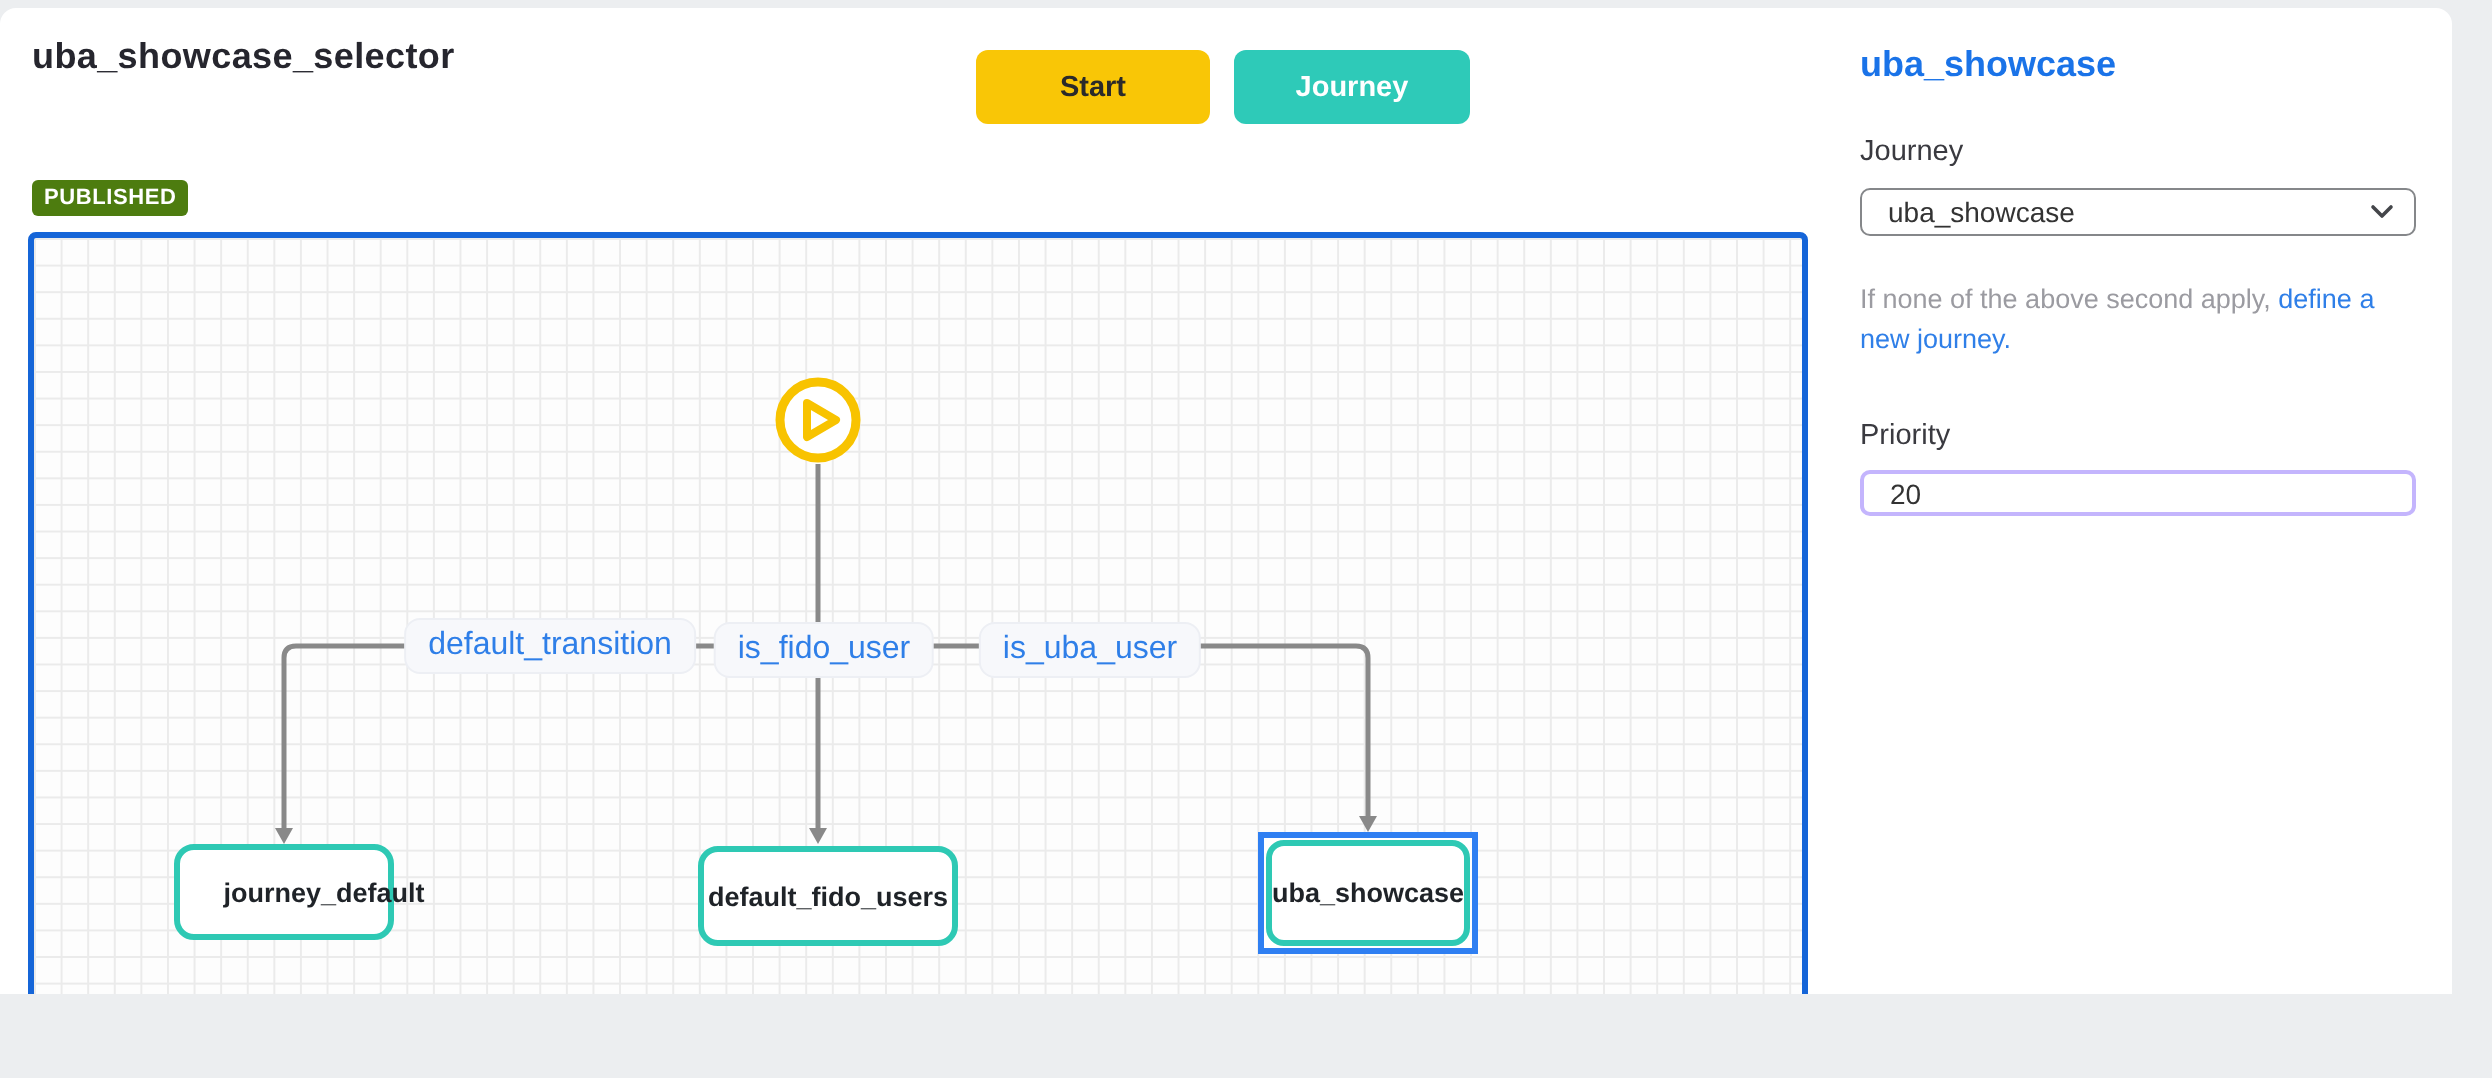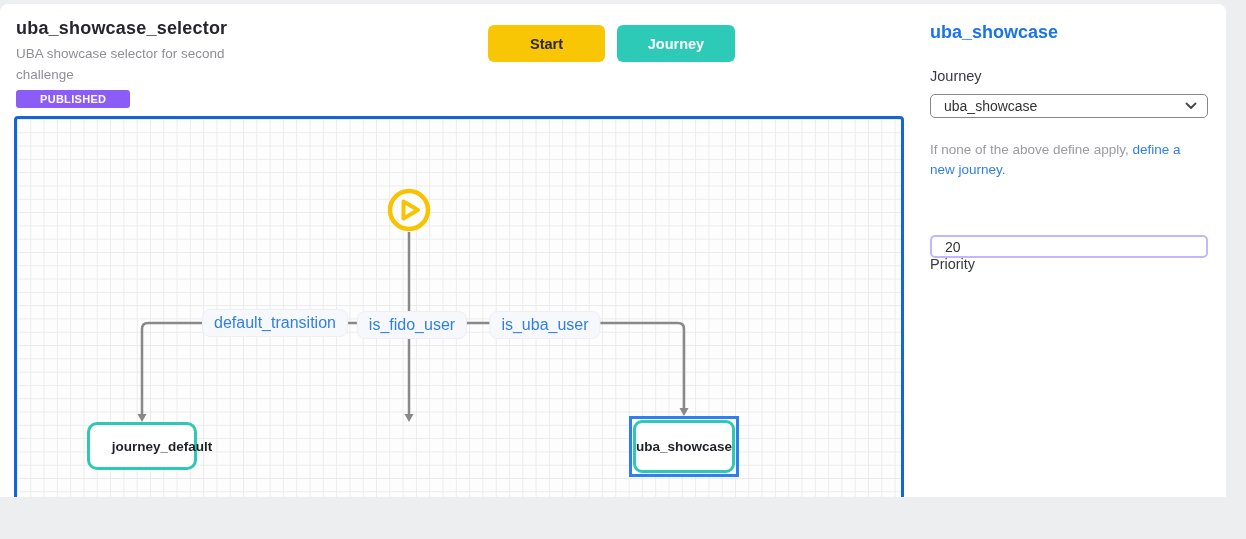--- a/index.html
+++ b/index.html
@@ -23,23 +23,23 @@
     font-size: 18px; font-weight: bold; color: #26262e;
     letter-spacing: 0.2px;
   }
   .hdr-subtitle {
     position: absolute; left: 16px; top: 40px;
     max-width: 225px;
     font-size: 13.5px; color: #8f9096; line-height: 1.55;
   }
   .hdr-badge {
     position: absolute; left: 16px; top: 86px;
-    background: #8b5cf6; color: #ffffff;
+    background: #4d7c0f; color: #ffffff;
     font-size: 11px; font-weight: bold; letter-spacing: 0.3px;
-    padding: 3px 24px; border-radius: 3px;
+    padding: 3px 6px; border-radius: 3px;
   }
   
   .btn {
     position: absolute; top: 21px; height: 37px;
     border: none; border-radius: 6px;
     font-family: inherit; font-size: 14.5px; font-weight: bold;
     cursor: pointer;
   }
   .btn-start { left: 488px; width: 117px; background: #f9c606; color: #2a2a2a; }
   .btn-journey { left: 617px; width: 118px; background: #2ecab8; color: #ffffff; }
@@ -91,21 +91,21 @@
   .selection-box .node {
     left: 1px; top: 1px; right: 1px; bottom: 1px;
     width: auto; height: auto;
     border-radius: 9px;
   }
   
   .sidebar { position: absolute; left: 930px; top: 12px; width: 278px; }
   .sb-title { font-size: 18px; font-weight: bold; color: #1a73e8; margin-top: 6px; }
   .sb-label { position: absolute; left: 0; font-size: 14.5px; color: #3a3a40; }
   .sb-label-journey { top: 52px; }
-  .sb-label-priority { top: 194px; margin-top: 46px; }
+  .sb-label-priority { top: 194px; }
   .sb-select {
     position: absolute; left: 0; top: 78px;
     width: 278px; height: 24px;
     border: 1px solid #85878a; border-radius: 5px;
     background: #ffffff;
     display: flex; align-items: center;
     font-size: 14px; color: #333333;
     padding: 0 10px 0 13px;
     cursor: pointer;
   }
@@ -124,21 +124,20 @@
     padding: 0 0 0 13px;
     outline: none;
   }
 </style>
 </head>
 <body>
 
 <div class="card">
 
   <div class="hdr-title">uba_showcase_selector</div>
-  <div class="hdr-subtitle">UBA showcase selector for second challenge</div>
   <div class="hdr-badge">PUBLISHED</div>
 
   <button class="btn btn-start">Start</button>
   <button class="btn btn-journey">Journey</button>
 
   <div class="canvas">
 
     <svg class="edges-svg" viewBox="0 0 884 434" fill="none" xmlns="http://www.w3.org/2000/svg">
 
       <path d="M392 113 V295" stroke="#898989" stroke-width="2.5"></path>
@@ -156,39 +155,40 @@
         <circle cx="22" cy="22" r="19" fill="#ffffff" stroke="#f8c300" stroke-width="4.5"></circle>
         <path d="M16.5 13.5 L31 22 L16.5 30.5 Z" stroke="#f8c300" stroke-width="4" stroke-linejoin="round" fill="none"></path>
       </svg>
     </div>
 
     <div class="edge-label" style="left:258px; top:204px;">default_transition</div>
     <div class="edge-label" style="left:395px; top:206px;">is_fido_user</div>
     <div class="edge-label" style="left:528px; top:206px;">is_uba_user</div>
 
     <div class="node node-journey-default">journey_default</div>
+    <div class="node node-default-fido">default_fido_users</div>
     <div class="selection-box">
       <div class="node">uba_showcase</div>
     </div>
 
   </div>
 
   <div class="sidebar">
     <div class="sb-title">uba_showcase</div>
 
     <div class="sb-label sb-label-journey">Journey</div>
 
     <div class="sb-select">
       <span>uba_showcase</span>
       <span class="chev">
         <svg width="12" height="8" viewBox="0 0 12 8" fill="none" xmlns="http://www.w3.org/2000/svg">
           <path d="M1.5 1.5 L6 6 L10.5 1.5" stroke="#44464a" stroke-width="1.8" stroke-linecap="round" stroke-linejoin="round"></path>
         </svg>
       </span>
     </div>
 
-    <div class="sb-help"><span>If none of the above define apply, </span><a>define a new journey.</a></div>
+    <div class="sb-help"><span>If none of the above second apply, </span><a>define a new journey.</a></div>
 
     <div class="sb-label sb-label-priority">Priority</div>
     <input class="sb-input" type="text" value="20" style="">
   </div>
 
 </div>
 
 </body></html>

